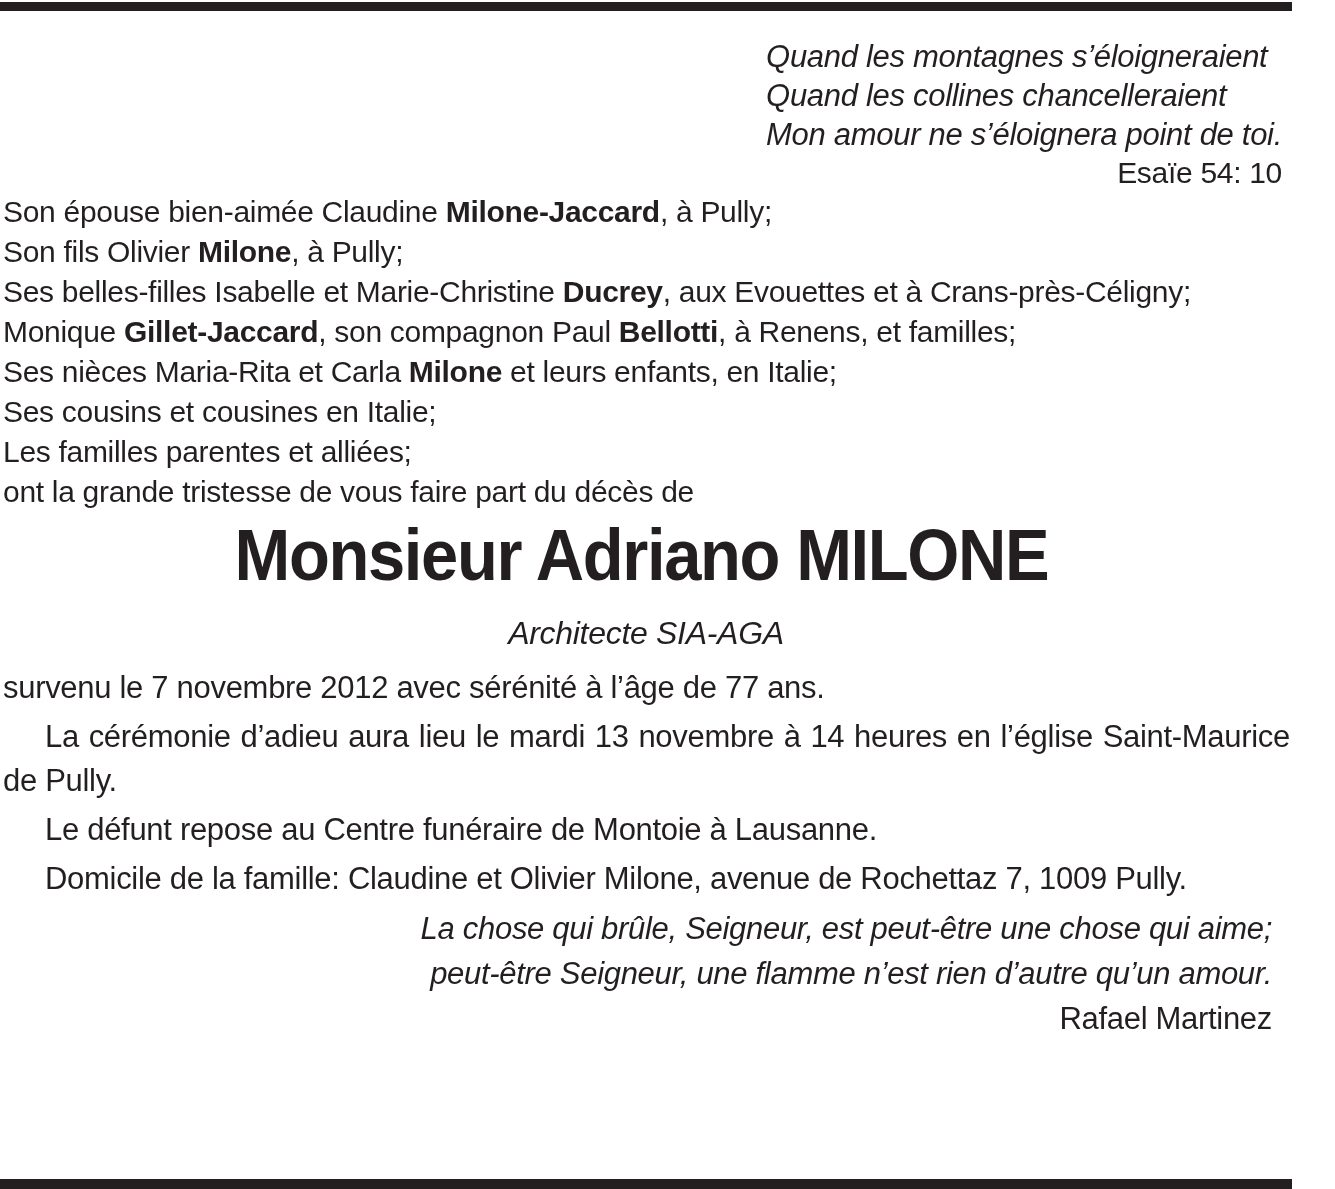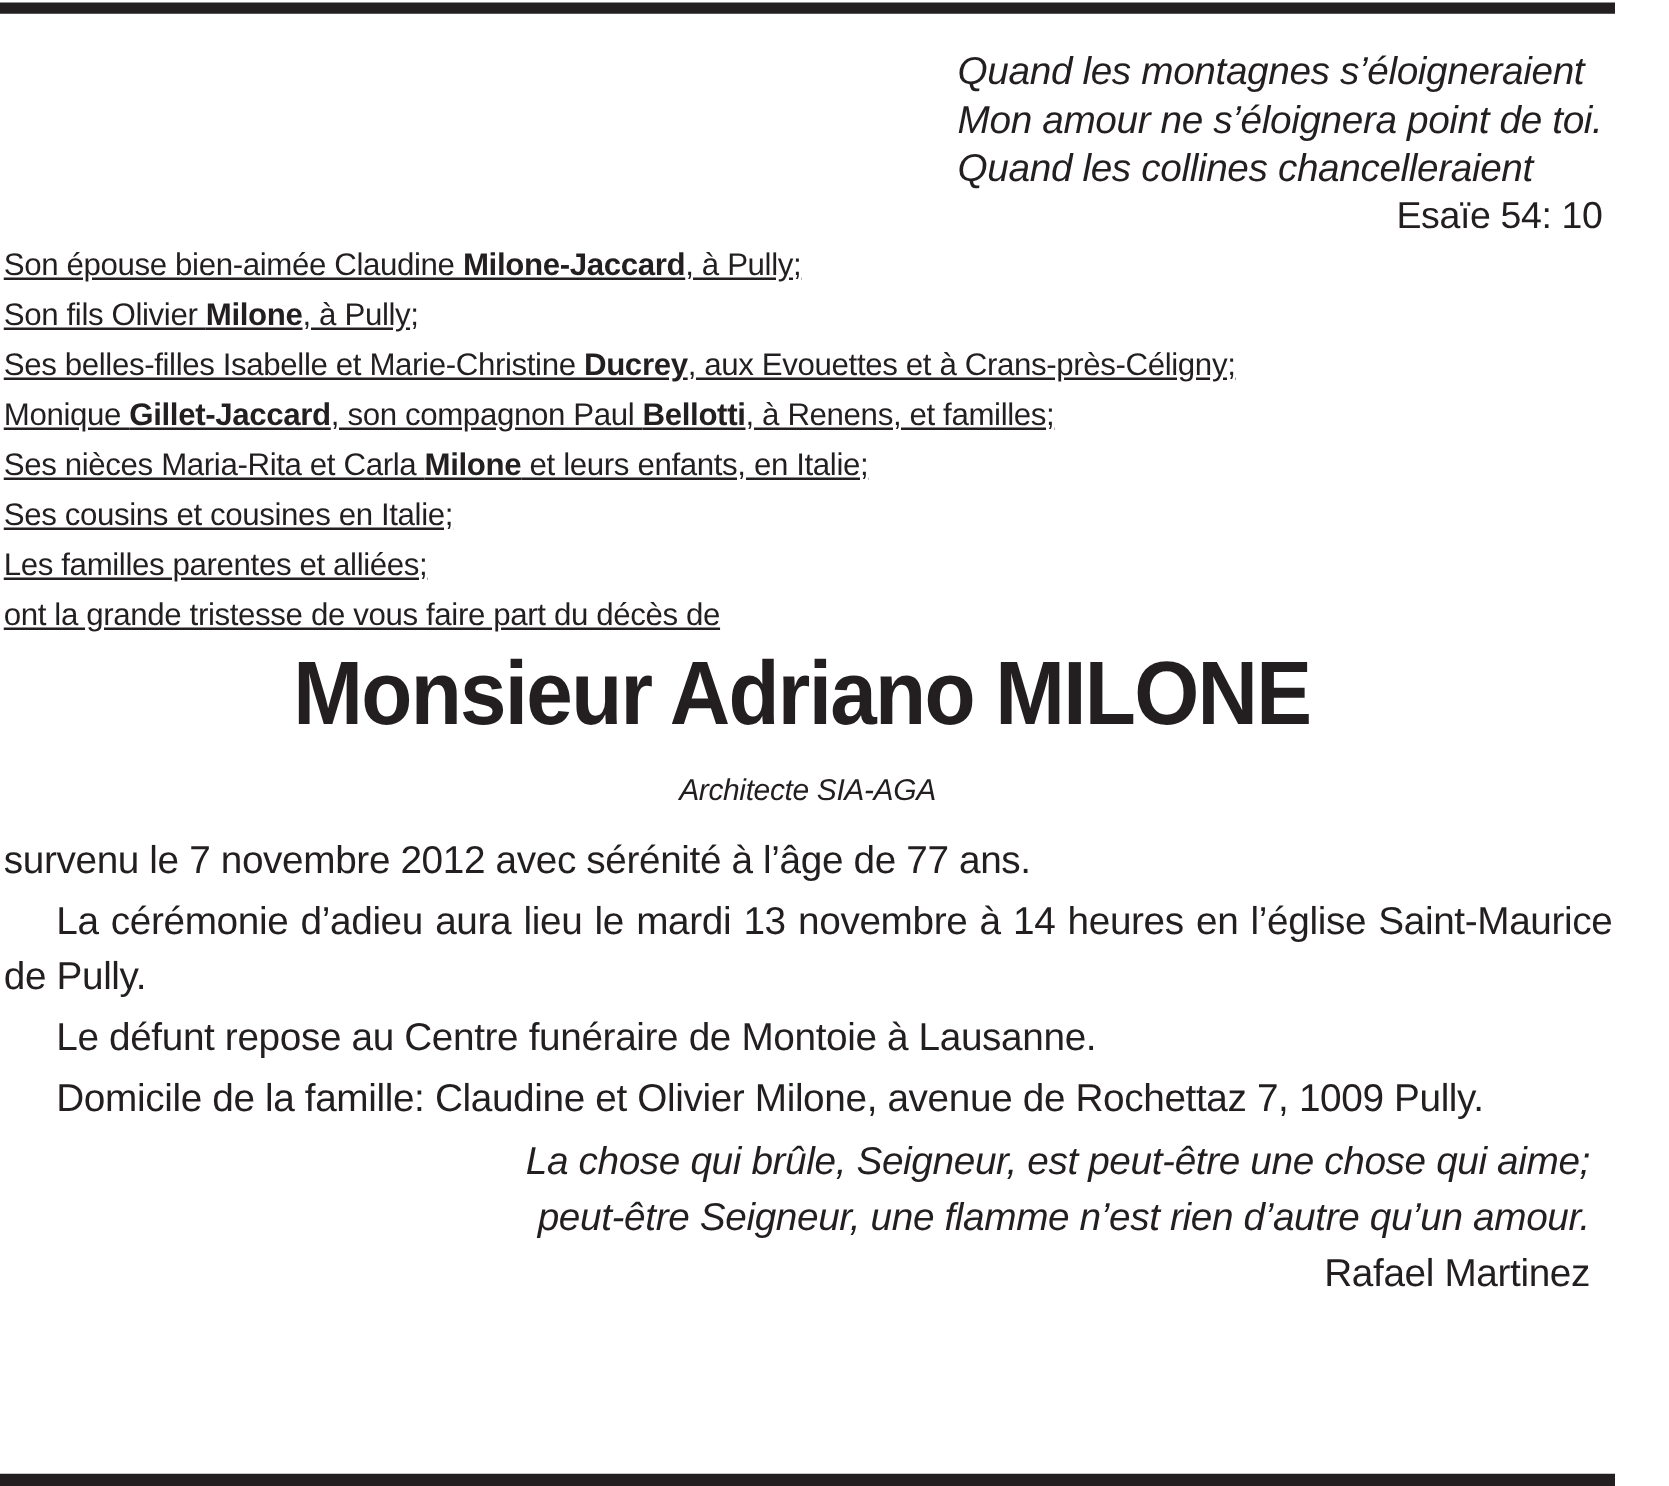--- a/index.html
+++ b/index.html
@@ -21,37 +21,37 @@
   .epigraph-lines {
     display: inline-block;
     text-align: left;
     font-style: italic;
     font-size: 31px;
     line-height: 39px;
   }
   .epigraph-lines div { white-space: nowrap; }
   .epigraph-attr { font-size: 30px; line-height: 38px; font-style: normal; }
 
-  .family { font-size: 25px; line-height: 40px; padding-left: 3px; text-decoration: underline; }
+  .family { font-size: 30px; line-height: 40px; padding-left: 3px; }
   .family-line { white-space: nowrap; }
   .b { font-weight: 700; }
 
   .title {
     margin: 2px 10px 0 0;
     font-size: 72px;
     line-height: 82px;
     font-weight: 700;
     text-align: center;
     letter-spacing: -1.5px;
   }
   .title-inner { display: inline-block; transform: scaleX(0.93); transform-origin: center; white-space: nowrap; }
 
   .subtitle {
     margin-top: 17px;
-    font-size: 24px;
+    font-size: 32px;
     line-height: 40px;
     font-style: italic;
     text-align: center;
   }
 
   .details { margin-top: 13px; font-size: 31px; line-height: 44px; padding: 0 2px 0 3px; }
   .details p { margin: 0 0 5px 0; }
   .details p.indent { text-indent: 42px; }
   .details p.justify { text-align: justify; }
 
@@ -60,21 +60,21 @@
   .closing-lines div { white-space: nowrap; }
   .closing-attr { font-style: normal; }
 </style>
 </head>
 <body>
 
 <div class="page" style="background: rgb(255, 255, 255); color: rgb(35, 31, 32);">
   <div class="bar bar-top" style="background: rgb(35, 31, 32);"></div>
 
   <div class="epigraph">
-    <div class="epigraph-lines" id="epigraph-lines"><div>Quand les montagnes s’éloigneraient</div><div>Mon amour ne s’éloignera point de toi.</div><div>Quand les collines chancelleraient</div></div>
+    <div class="epigraph-lines" id="epigraph-lines"><div>Quand les montagnes s’éloigneraient</div><div>Quand les collines chancelleraient</div><div>Mon amour ne s’éloignera point de toi.</div></div>
     <div class="epigraph-attr">Esaïe 54: 10</div>
   </div>
 
   <div class="family" id="family-lines">
       <div class="family-line"><span>Son épouse bien-aimée Claudine </span><span class="b">Milone-Jaccard</span><span>, à Pully;</span></div>
       <div class="family-line"><span>Son fils Olivier </span><span class="b">Milone</span><span>, à Pully;</span></div>
       <div class="family-line"><span>Ses belles-filles Isabelle et Marie-Christine </span><span class="b">Ducrey</span><span>, aux Evouettes et à Crans-près-Céligny;</span></div>
       <div class="family-line"><span>Monique </span><span class="b">Gillet-Jaccard</span><span>, son compagnon Paul </span><span class="b">Bellotti</span><span>, à Renens, et familles;</span></div>
       <div class="family-line"><span>Ses nièces Maria-Rita et Carla </span><span class="b">Milone</span><span> et leurs enfants, en Italie;</span></div>
       <div class="family-line"><span>Ses cousins et cousines en Italie;</span></div>

